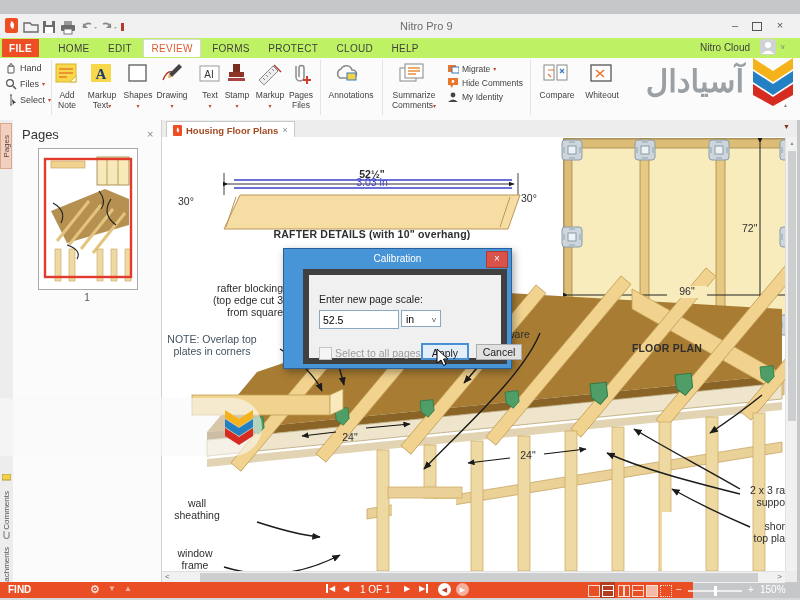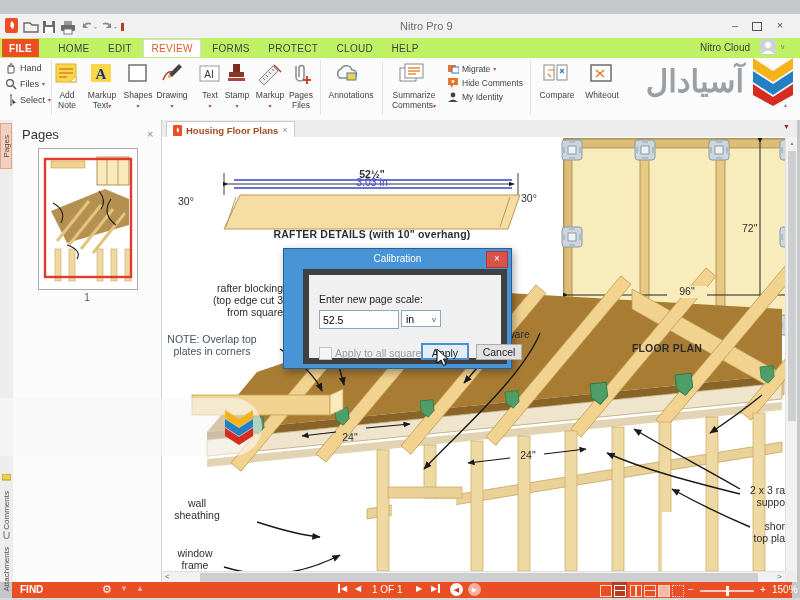--- a/index.html
+++ b/index.html
@@ -44,21 +44,21 @@
   .dialog{left:283px;top:248px;width:227px;height:119px;background:#4795d6;border:1px solid #2a5f9e;
           box-shadow:2px 3px 8px rgba(0,0,0,.35);z-index:60;}
   .dlg-title{height:20px;color:#fff;font-size:10px;text-align:center;line-height:20px;}
   .dlg-close{position:absolute;right:3px;top:2px;width:20px;height:15px;background:#d9534a;border:1px solid #b03a33;
              color:#fff;font-size:10px;line-height:14px;text-align:center;}
   .dlg-body{position:absolute;left:4px;right:4px;top:20px;bottom:4px;background:#f0f0f0;border:6px solid #404040;margin-left:15px;}
   .dlg-lbl{font-size:10.5px;color:#1e1e1e;}
   .btn{font-size:10.5px;color:#1e1e1e;text-align:center;background:#e1e1e1;border:1px solid #adadad;}
   .btn.primary{background:#e4eef8;border:2px solid #4a90d2;}
   
-  .status{left:12px;top:582px;width:780px;height:16px;background:#e94e25;color:#fff;font-size:10px;z-index:40;}
+  .status{left:0;top:582px;width:693px;height:16px;background:#e94e25;color:#fff;font-size:10px;z-index:40;}
   .sb{position:absolute;top:2px;color:#fff;}
   .circle{display:inline-block;width:13px;height:13px;border-radius:50%;background:#fff;color:#c0392b;
           font-size:7px;text-align:center;line-height:13px;}
   .vicon{position:absolute;top:3px;width:10px;height:10px;border:1px solid #ffd9cc;}
   
   .wmband{left:0;top:398px;width:262px;height:58px;background:rgba(248,248,248,.6);
           border-radius:0 30px 30px 0;z-index:50;display:flex;align-items:center;justify-content:flex-end;
           gap:6px;padding-right:8px;box-sizing:border-box;}
   .wmtext{font-size:19px;font-weight:bold;color:#8f8f8f;direction:rtl;}
   .brand{left:594px;top:52px;width:200px;height:58px;z-index:45;display:flex;align-items:center;
@@ -500,21 +500,21 @@
   <div class="a dialog">
     <div class="dlg-title">Calibration</div>
     <div class="dlg-close">×</div>
     <div class="dlg-body">
       <div class="a dlg-lbl" style="left:10px;top:18px">Enter new page scale:</div>
       <input class="a" style="left: 10px; top: 35px; width: 72px; height: 15px; border: 1px solid rgb(138, 168, 191); font-size: 10.5px; font-family: &quot;Liberation Sans&quot;, sans-serif; padding: 1px 3px;" value="52.5">
       <div class="a" style="left:92px;top:35px;width:40px;height:17px;background:#fff;border:1px solid #8aa8bf;font-size:10.5px;line-height:17px;padding-left:4px;box-sizing:border-box">
         <span>in</span>
         <span style="position:absolute;right:4px;font-size:8px;color:#555">v</span></div>
       <div class="a" style="left:10px;top:72px;width:11px;height:11px;background:#f5f5f5;border:1px solid #c4c4c4"></div>
-      <div class="a" style="left:26px;top:72px;font-size:10.5px;color:#9b9b9b">Apply to all square</div>
+      <div class="a" style="left:26px;top:72px;font-size:10.5px;color:#9b9b9b">Select to all pages</div>
       <div class="a btn primary" style="left:112px;top:68px;width:48px;height:17px;line-height:16px;box-sizing:border-box">Apply</div>
       <div class="a btn" style="left:167px;top:69px;width:46px;height:16px;line-height:15px;box-sizing:border-box">Cancel</div>
     </div>
   </div>
 
   <svg class="a" style="left:436px;top:348px;z-index:70" width="16" height="18">
     <path d="M1,1 L1,15 L5,12 L7.5,17.5 L10,16.3 L7.5,11 L12,11 Z" fill="#fff" stroke="#000" stroke-width="1"></path>
   </svg>
 
   <div class="a wmband">

